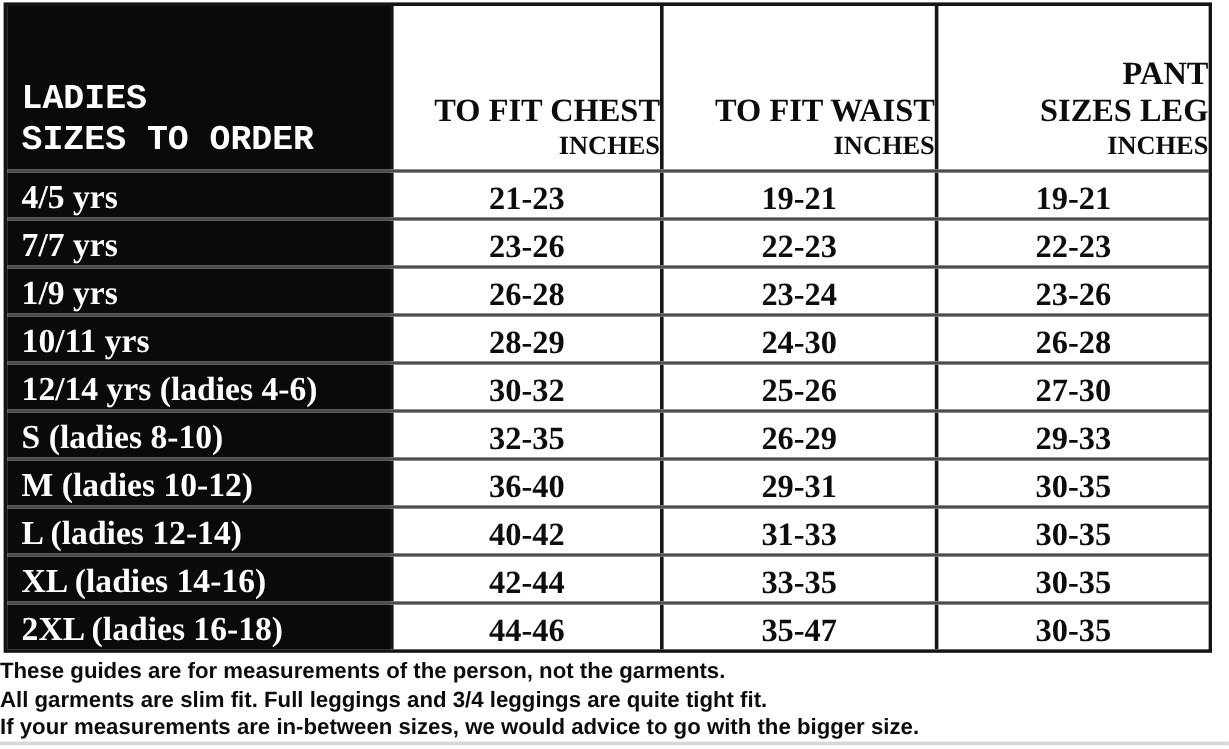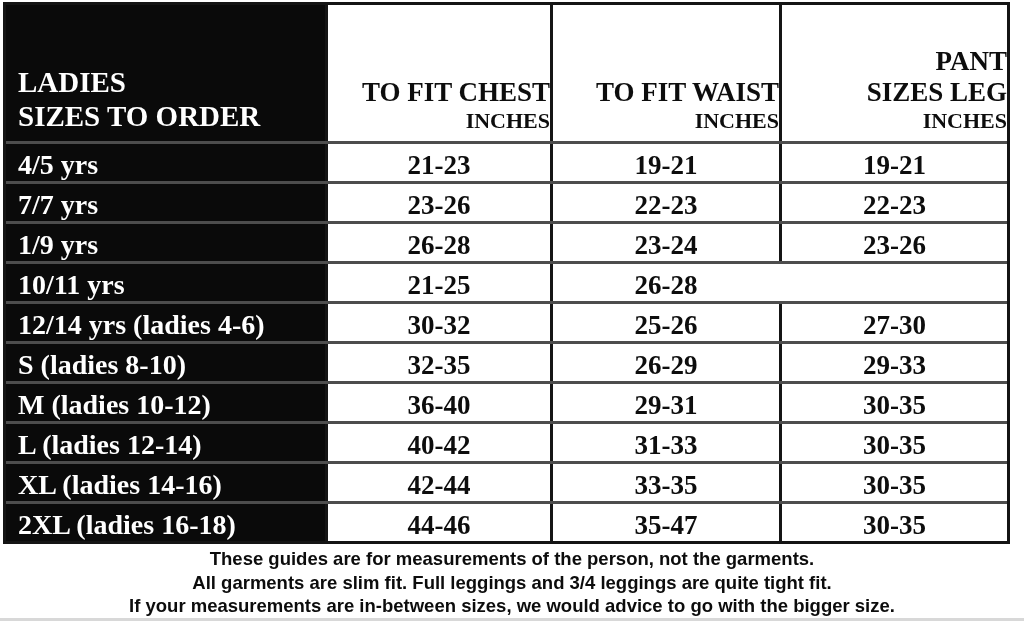--- a/index.html
+++ b/index.html
@@ -11,27 +11,27 @@
   }
   .trow { display:grid; grid-template-columns:319px 225px 229px 228px; }
   .trow.data { height:40px; border-top:3px solid #4d4d4d; }
   .trow.head { height:136px; }
   .cell { display:flex; align-items:flex-end; justify-content:center;
           font-weight:bold; color:#0d0d0d; font-size:27px; background:#ffffff; }
   .cell.vline { border-left:3px solid #151515; }
   .lbl { background:#0a0a0a; color:#ffffff; justify-content:flex-start;
          padding-left:12px; font-size:28px; }
   .head .lbl { flex-direction:column; align-items:flex-start; justify-content:flex-end;
-               padding-bottom:10px; font-size:29px; line-height:1.2; }
+               padding-bottom:10px; font-size:29px; line-height:1.2;font-family:Liberation Mono, monospace; }
   .head .cell { flex-direction:column; justify-content:flex-end;
                 padding-bottom:8px; line-height:1.15; }
   .head .title { font-size:27px; }
   .head .sub   { font-size:22px; }
   .footer {
-    position:absolute; left:0; top:547px; width:1024px; text-align:center;
+    position:absolute; left:0; top:547px; width:1024px; text-align:left;
     font-family:"Liberation Sans", sans-serif; font-weight:bold;
     font-size:18.5px; line-height:23.5px; color:#0c0c0c;
   }
   .bottom-line { position:absolute; left:0; top:618px; width:1024px; height:3px;
                  background:#d8d8d8; }
 </style>
 </head>
 <body>
 
 <div class="size-table">
@@ -72,21 +72,22 @@
 
   <div class="trow data">
     <div class="cell lbl">1/9 yrs</div>
     <div class="cell vline">26-28</div>
     <div class="cell vline">23-24</div>
     <div class="cell vline">23-26</div>
   </div>
 
   <div class="trow data">
     <div class="cell lbl">10/11 yrs</div>
-    <div class="cell vline">21-25</div>
+    <div class="cell vline">28-29</div>
+    <div class="cell vline">24-30</div>
     <div class="cell vline">26-28</div>
   </div>
 
   <div class="trow data">
     <div class="cell lbl">12/14 yrs (ladies 4-6)</div>
     <div class="cell vline">30-32</div>
     <div class="cell vline">25-26</div>
     <div class="cell vline">27-30</div>
   </div>
 

